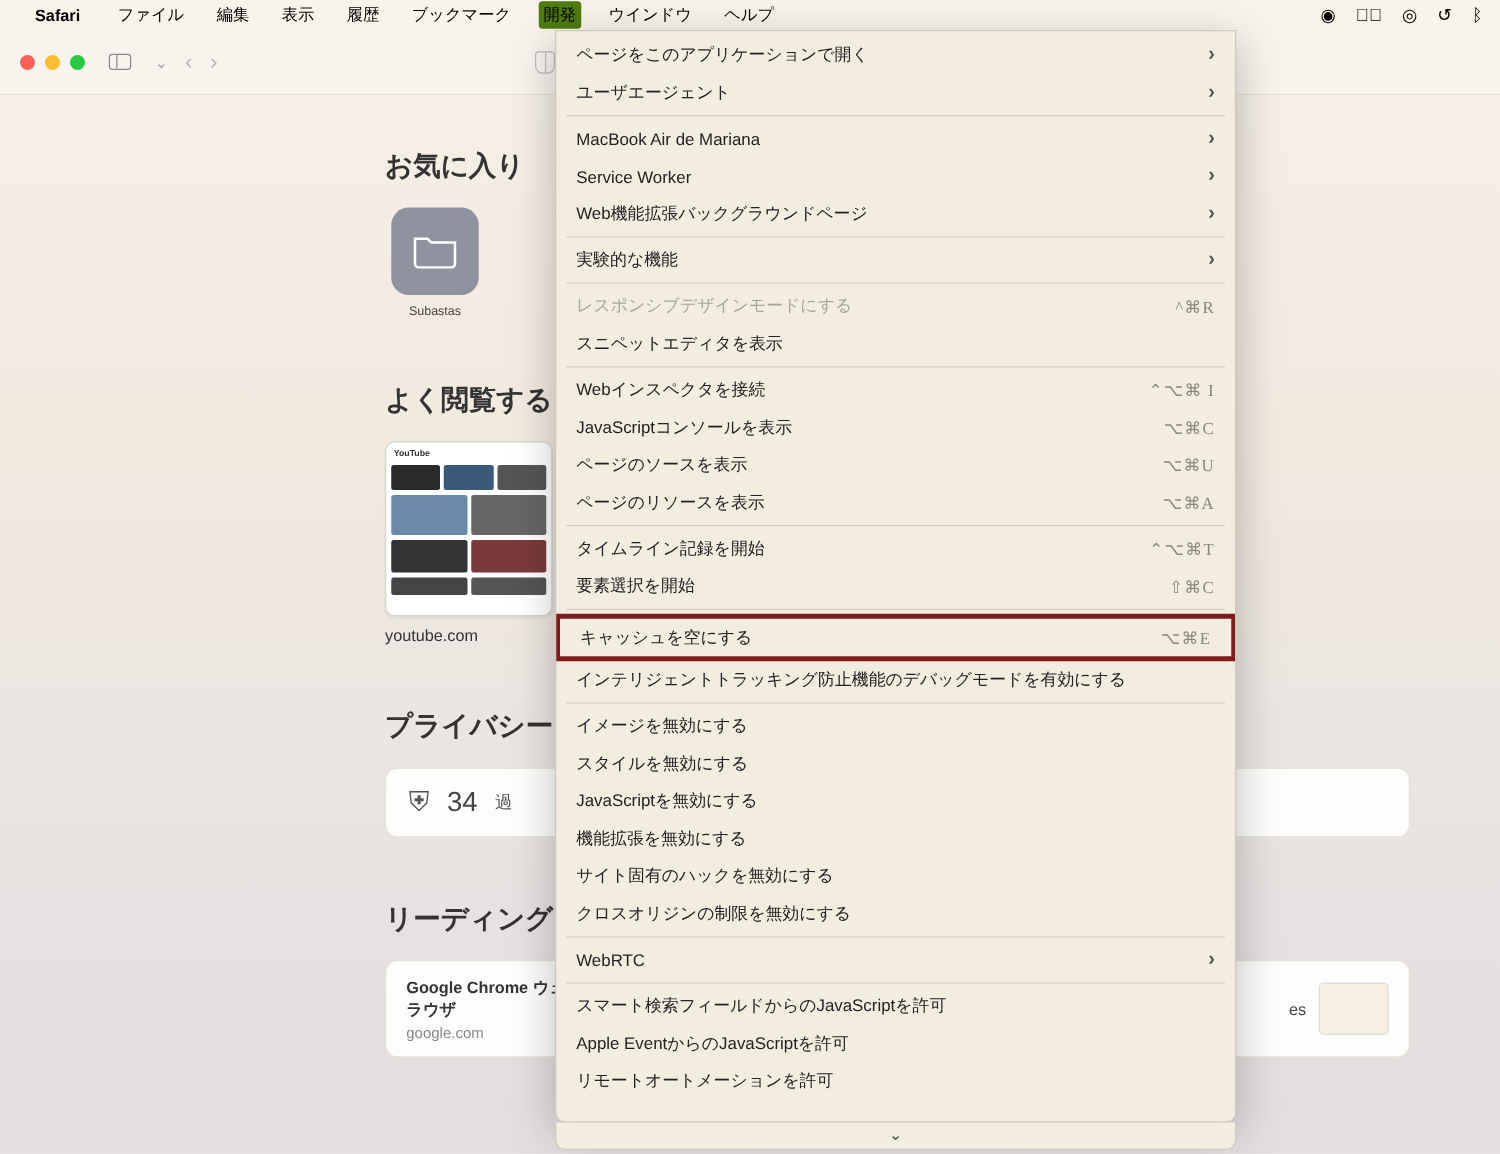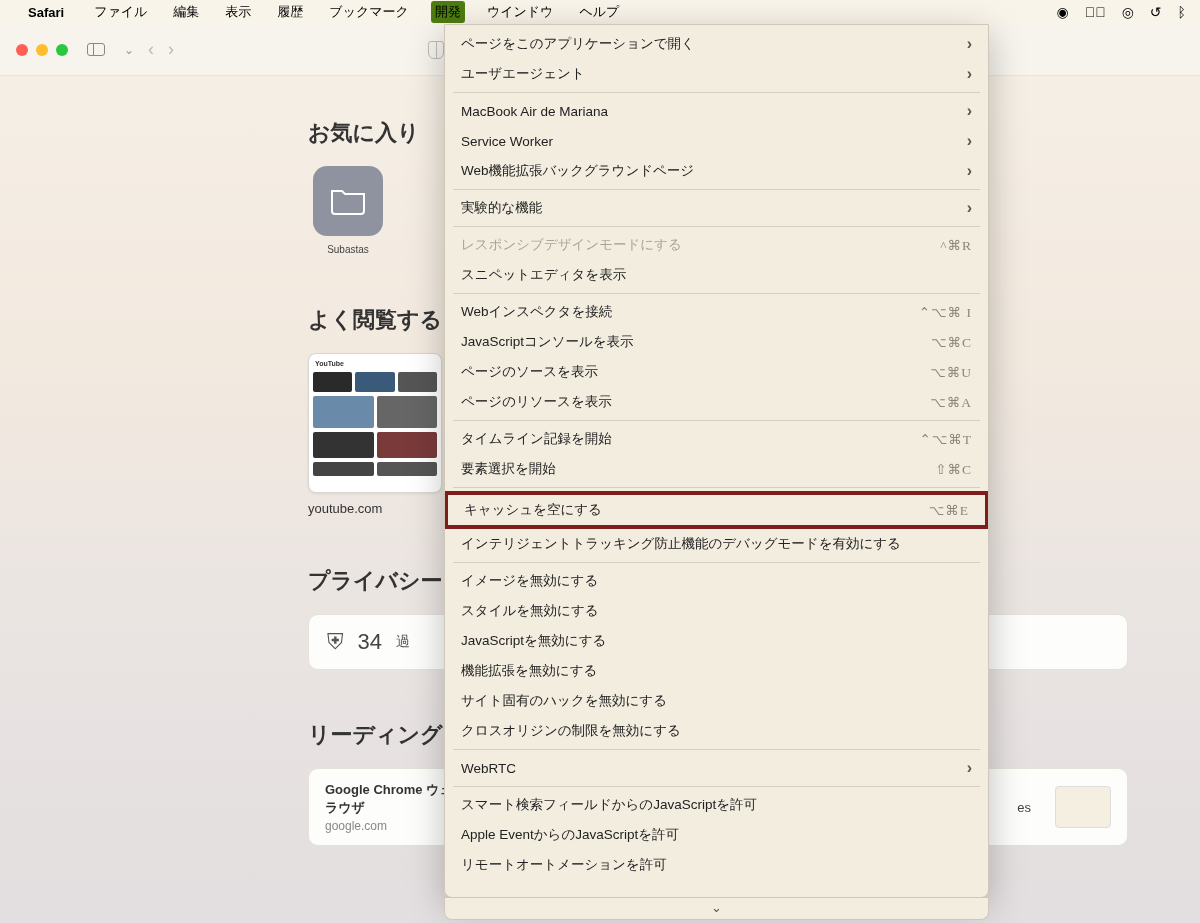--- a/index.html
+++ b/index.html
@@ -43,21 +43,21 @@
 .freqlbl { font-size:13px; color:#333; }
 
 .privrow { background:#fdfdfb; border:1px solid #e6e2d9; border-radius:10px; padding:14px 18px; display:flex; align-items:center; gap:14px; width:820px; height:56px; }
 .privrow .shield2 { font-size:22px; color:#555; }
 .privrow .num { font-size:22px; color:#444; }
 .privrow .txt { font-size:14px; color:#555; }
 
 .readrow { background:#fdfdfb; border:1px solid #e6e2d9; border-radius:10px; padding:12px 16px; width:820px; display:flex; align-items:center; gap:12px; }
 .readrow .title { font-size:13px; font-weight:600; color:#333; }
 .readrow .sub { font-size:12px; color:#888; margin-top:2px; }
-.readrow .right-card { margin-left:auto; display:flex; align-items:center; gap:24px; }
+.readrow .right-card { margin-left:auto; display:flex; align-items:center; gap:10px; }
 .readrow .rthumb { width:56px; height:42px; background:#f4efe0; border:1px solid #ddd; border-radius:4px; }
 
 
 .dropdown { position:absolute; top:24px; left:444px; width:545px; background:#f3ede0; border:1px solid #cfc8ba; border-radius:0 0 8px 8px; box-shadow:0 10px 36px rgba(0,0,0,0.25); z-index:10; padding:4px 0 0 0; font-size:13.5px; }
 .ditem { display:flex; align-items:center; padding:6px 16px 6px 16px; color:#222; cursor:default; position:relative; min-height:26px; }
 .ditem.disabled { color:#a9a49a; }
 .ditem .arrow { margin-left:auto; color:#555; font-size:16px; font-weight:600; }
 .ditem .shcut { margin-left:auto; color:#8c877c; font-family:-apple-system; letter-spacing:1px; }
 .dsep { height:1px; background:#d6cfc1; margin:3px 8px; }
 .highlight-box { border:4px solid #7f1d1d; margin:0 -1px; }

